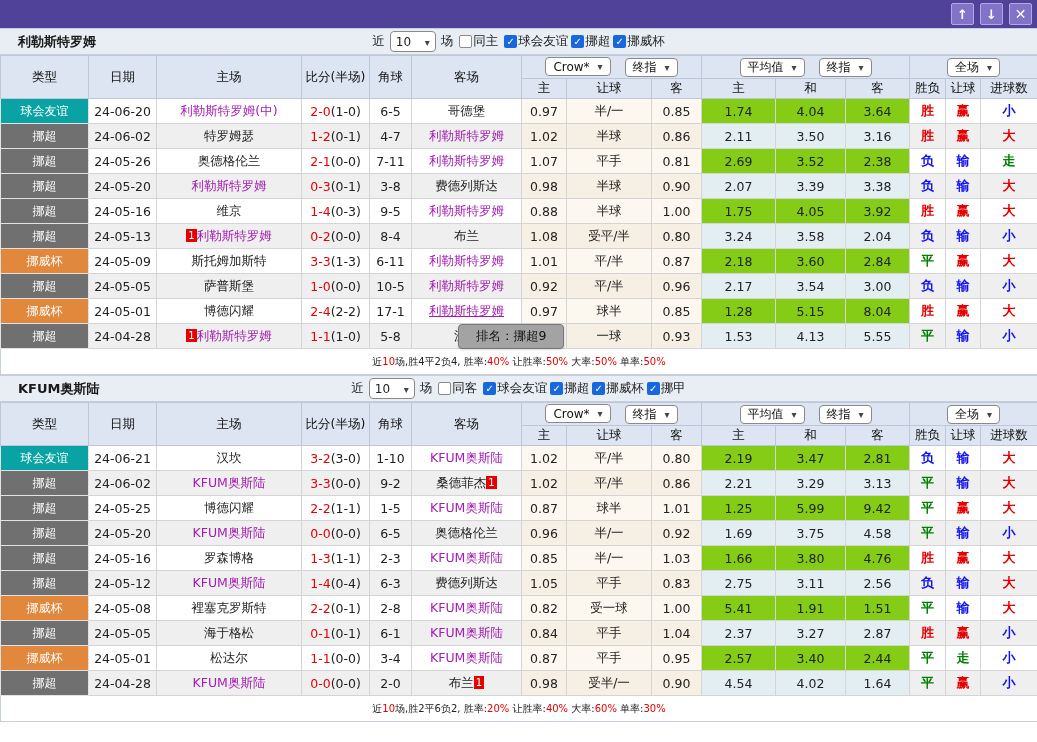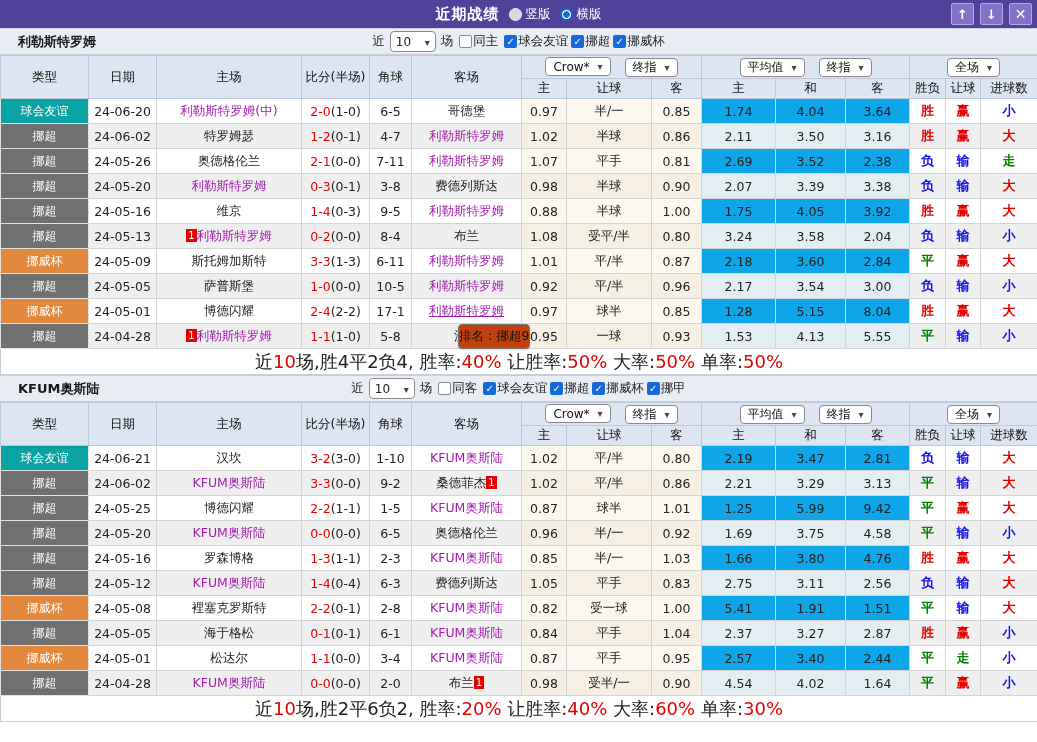--- a/index.html
+++ b/index.html
@@ -39,52 +39,41 @@
   thead tr.h1 th { height:23px; }
   thead tr.h2 th { height:20px; }
   .sel { display:inline-flex; align-items:center; gap:8px; background:#fff; border:1px solid #8a8a8a; border-radius:4px; height:19px; padding:0 7px; font-size:12px; margin:0 5px; cursor:pointer; }
   .sel::after { content:"▾"; font-size:10px; color:#444; }
   tbody td { border:1px solid #d4d4d4; height:25px; text-align:center; font-size:12.5px; color:#222; vertical-align:middle; overflow:hidden; white-space:nowrap; }
   tbody td.col-type { color:#fff; font-size:12px; border-color:#e2e2e2; }
   tr.r-odd  td.col-date, tr.r-odd  td.col-team, tr.r-odd  td.col-score, tr.r-odd  td.col-corner, tr.r-odd  td.col-res { background:#fff; }
   tr.r-even td.col-date, tr.r-even td.col-team, tr.r-even td.col-score, tr.r-even td.col-corner, tr.r-even td.col-res { background:#efefef; }
   tr.r-odd  td.col-odds { background:#fdf8ef; }
   tr.r-even td.col-odds { background:#f5efe4; }
-  tr.r-odd  td.col-avg  { background:#0ea5e9; }
+  tr.r-odd  td.col-avg  { background:#84cc16; }
   tr.r-even td.col-avg  { background:#e3eef3; }
   .team-green { color:#a21caf; }
   .u { text-decoration:underline; }
   .score-ft { color:#e60000; }
   .score-ht { color:#222;text-align:right; }
   .rank-badge { display:inline-block; background:#e60000; color:#fff; font-size:10px; line-height:13px; padding:0 2px; vertical-align:1px; }
   td.col-res { font-weight:bold; font-size:13px; }
   .c-r { color:#e60000; } .c-b { color:#1111ee; } .c-g { color:#008000; }
-  tfoot td { border:1px solid #c9cfda; height:26px; text-align:center; font-size:18px; background:#fff; }
+  tfoot td { border:1px solid #c9cfda; height:26px; text-align:center; font-size:10px; background:#fff; }
   .c-k { color:#222; }
 
   
-  .tooltip { position:absolute; left:458px; top:324px; background:#c2410c; border:1px solid #777; border-radius:4px; padding:3px 0; font-size:12.5px; color:#111; z-index:20; box-shadow:0 1px 2px rgba(0,0,0,.15); white-space:nowrap; }
+  .tooltip { position:absolute; left:458px; top:324px; background:#a3a3a3; border:1px solid #777; border-radius:4px; padding:3px 17px; font-size:12.5px; color:#111; z-index:20; box-shadow:0 1px 2px rgba(0,0,0,.15); white-space:nowrap; }
 </style>
 </head>
 <body>
 
 <div class="app">
 
   <div class="titlebar">
-    <div class="title-group">
-      <span class="panel-title">近期战绩</span>
-      <span class="radio-opt">
-        <span class="radio unchecked"></span>
-        <span>竖版</span>
-      </span>
-      <span class="radio-opt">
-        <span class="radio checked"></span>
-        <span>横版</span>
-      </span>
-    </div>
     <div class="win-buttons">
       <div class="wbtn">
           <span class="icon-up"></span>
         </div>
       <div class="wbtn">
           <span class="icon-down"></span>
         </div>
       <div class="wbtn">
           <span class="icon-close"></span>
         </div>

